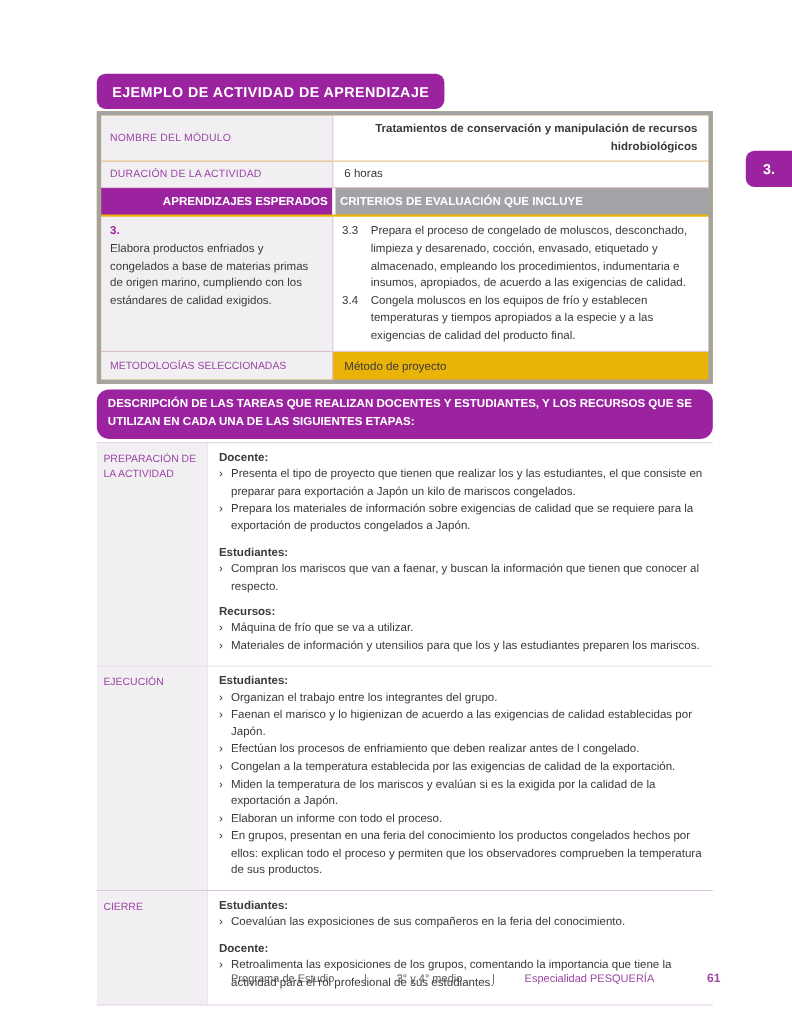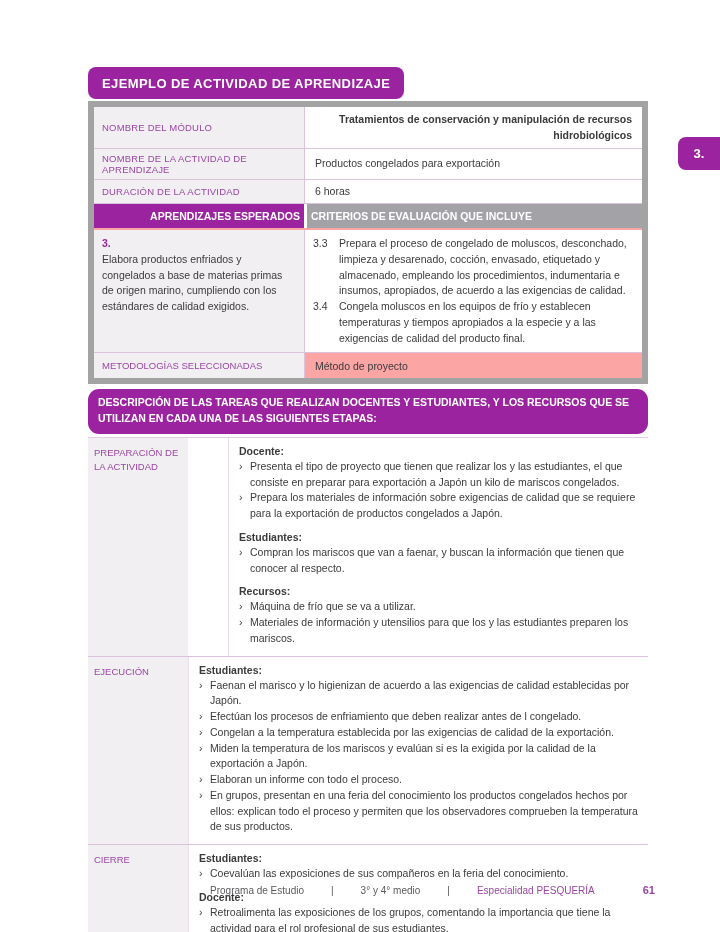--- a/index.html
+++ b/index.html
@@ -12,21 +12,21 @@
     background:#9b23a0; border-radius:8px 0 0 8px; color:#fff; font-weight:bold;
     font-size:13px; display:flex; align-items:center; justify-content:center; }
 
   .content { position:absolute; left:88px; top:67px; width:560px; }
 
   
   .title-banner { display:inline-block; background:#9b23a0; color:#fff; font-weight:bold;
     font-size:13px; letter-spacing:0.4px; padding:9px 14px 8px 14px; border-radius:8px; }
 
   
-  .table1 { margin-top:2px; border:6px solid #a3a3a3; background:#fca5a5; }
+  .table1 { margin-top:2px; border:4px solid #a3a3a3; background:#eab308; }
   .info-row { display:grid; grid-template-columns:210px 1fr; border-bottom:1px solid #ddc2de; }
   .info-row .label { background:#f1eff1; color:#9b46a5; font-size:9.5px; letter-spacing:0.2px;
     padding:4px 8px; display:flex; align-items:center; }
   .info-row .value { background:#fff; font-size:10.5px; padding:4px 10px; line-height:1.45;
     border-left:1px solid #ddc2de; display:flex; align-items:center;text-align:right; }
   .info-row.r1 { min-height:42px; }
   .info-row.r2 .value, .info-row.r3 .value { min-height:20px; }
   .value.bold { font-weight:bold; }
 
   .header-band { display:grid; grid-template-columns:210px 1fr; margin-bottom:2px; }
@@ -50,21 +50,21 @@
   
   .desc-banner { margin-top:5px; background:#9b23a0; color:#fff; font-weight:bold;
     font-size:10.5px; line-height:1.5; padding:6px 10px 7px 10px;border-radius:11px; }
 
   
   .table2 { margin-top:3px; border-top:1px solid #e0cde1; }
   .stage-row { display:grid; grid-template-columns:100px 1fr; border-bottom:1px solid #ddc2de; }
   .stage-row .slabel { background:#f1eff1; color:#9b46a5; font-size:9.5px; line-height:1.5;
     padding:8px 6px; }
   .stage-row .sbody { background:#fff; border-left:1px solid #ecdfec; padding:7px 4px 9px 10px; }
-  .stage-row.s1 { min-height:177px;gap:40px; }
+  .stage-row.s1 { min-height:177px; }
   .stage-row.s2 { min-height:181px; }
   .stage-row.s3 { min-height:104px; }
   .group { margin-bottom:9px; }
   .group:last-child { margin-bottom:0; }
   .group .heading { font-weight:bold; font-size:10.5px; margin-bottom:2px; }
   .bullet { display:grid; grid-template-columns:11px 1fr; font-size:10.5px; line-height:1.5; }
   .bullet .glyph::before { content:"\203A"; }
 
   
   .footer { position:absolute; left:88px; top:884px; width:567px; display:flex;
@@ -85,24 +85,20 @@
   <div class="content">
 
     <div class="title-banner">EJEMPLO DE ACTIVIDAD DE APRENDIZAJE</div>
 
     <div class="table1">
 
       <div class="info-row r1">
         <div class="label">NOMBRE DEL MÓDULO</div>
         <div class="value bold">Tratamientos de conservación y manipulación de recursos hidrobiológicos</div>
       </div>
-      <div class="info-row r2">
-        <div class="label">NOMBRE DE LA ACTIVIDAD DE APRENDIZAJE</div>
-        <div class="value">Productos congelados para exportación</div>
-      </div>
       <div class="info-row r3">
         <div class="label">DURACIÓN DE LA ACTIVIDAD</div>
         <div class="value">6 horas</div>
       </div>
 
       <div class="header-band">
         <div class="hl">APRENDIZAJES ESPERADOS</div>
         <div class="hr">CRITERIOS DE EVALUACIÓN QUE INCLUYE</div>
       </div>
 
@@ -167,20 +163,24 @@
             </div>
           </div>
         </div>
       </div>
 
       <div class="stage-row s2">
         <div class="slabel">EJECUCIÓN</div>
         <div class="sbody">
           <div class="group">
             <div class="heading">Estudiantes:</div>
+            <div class="bullet">
+              <span class="glyph"></span>
+              <span>Organizan el trabajo entre los integrantes del grupo.</span>
+            </div>
             <div class="bullet">
               <span class="glyph"></span>
               <span>Faenan el marisco y lo higienizan de acuerdo a las exigencias de calidad establecidas por Japón.</span>
             </div>
             <div class="bullet">
               <span class="glyph"></span>
               <span>Efectúan los procesos de enfriamiento que deben realizar antes de l congelado.</span>
             </div>
             <div class="bullet">
               <span class="glyph"></span>

